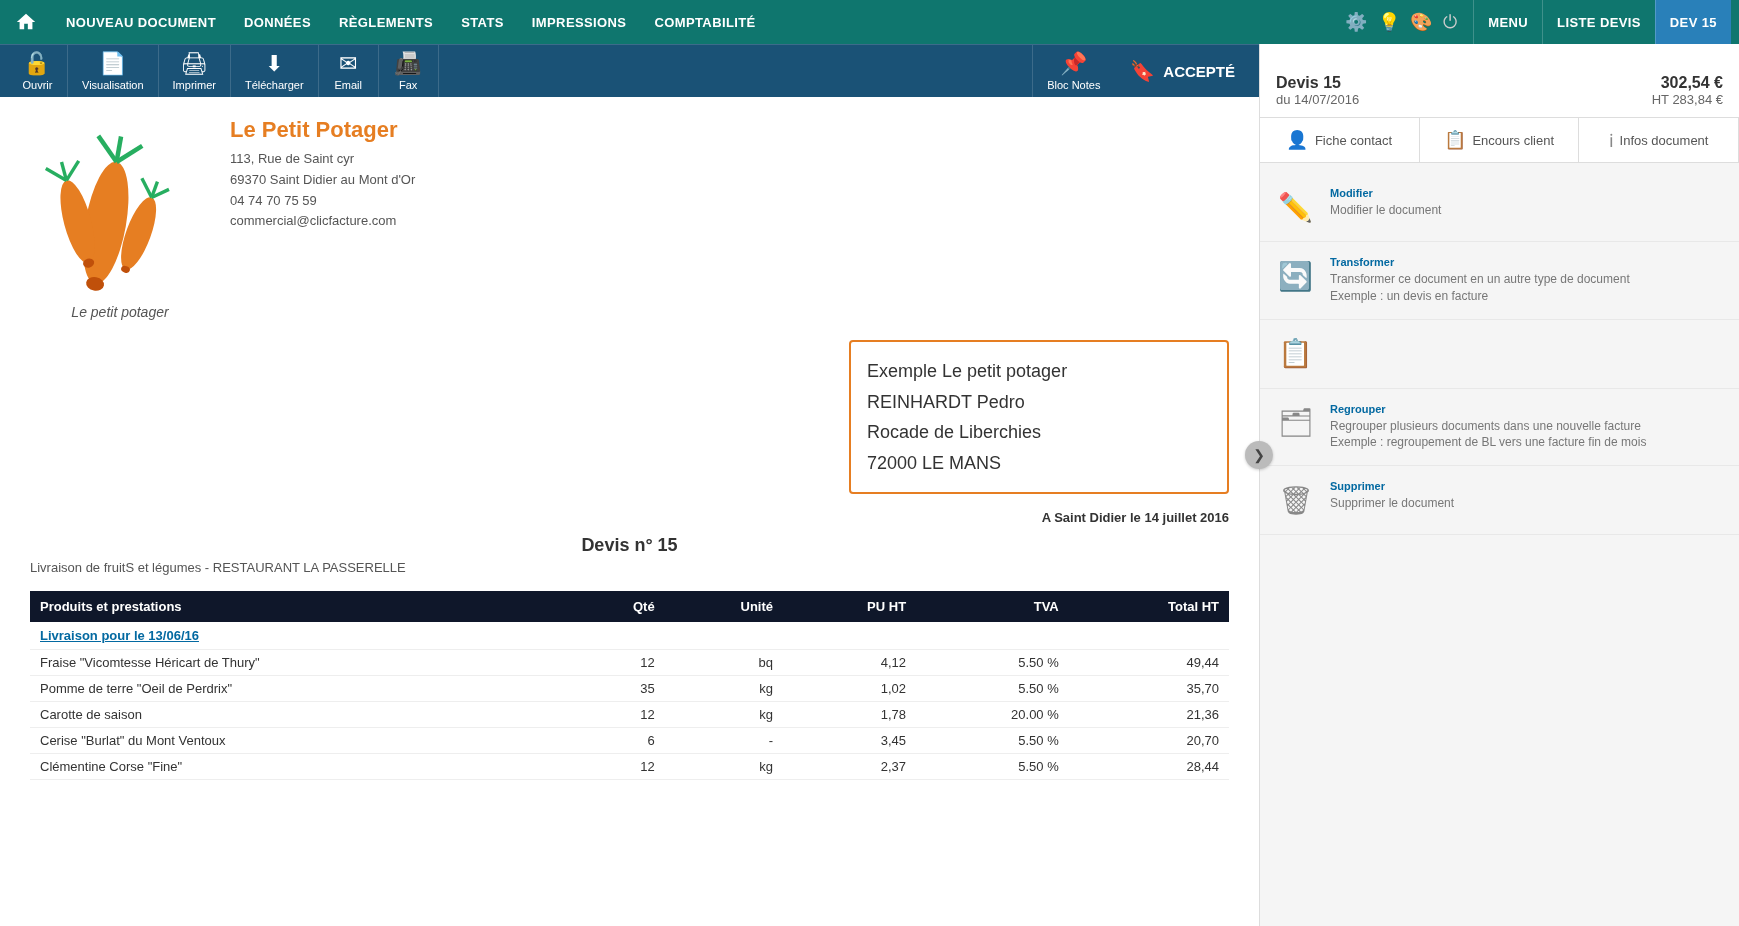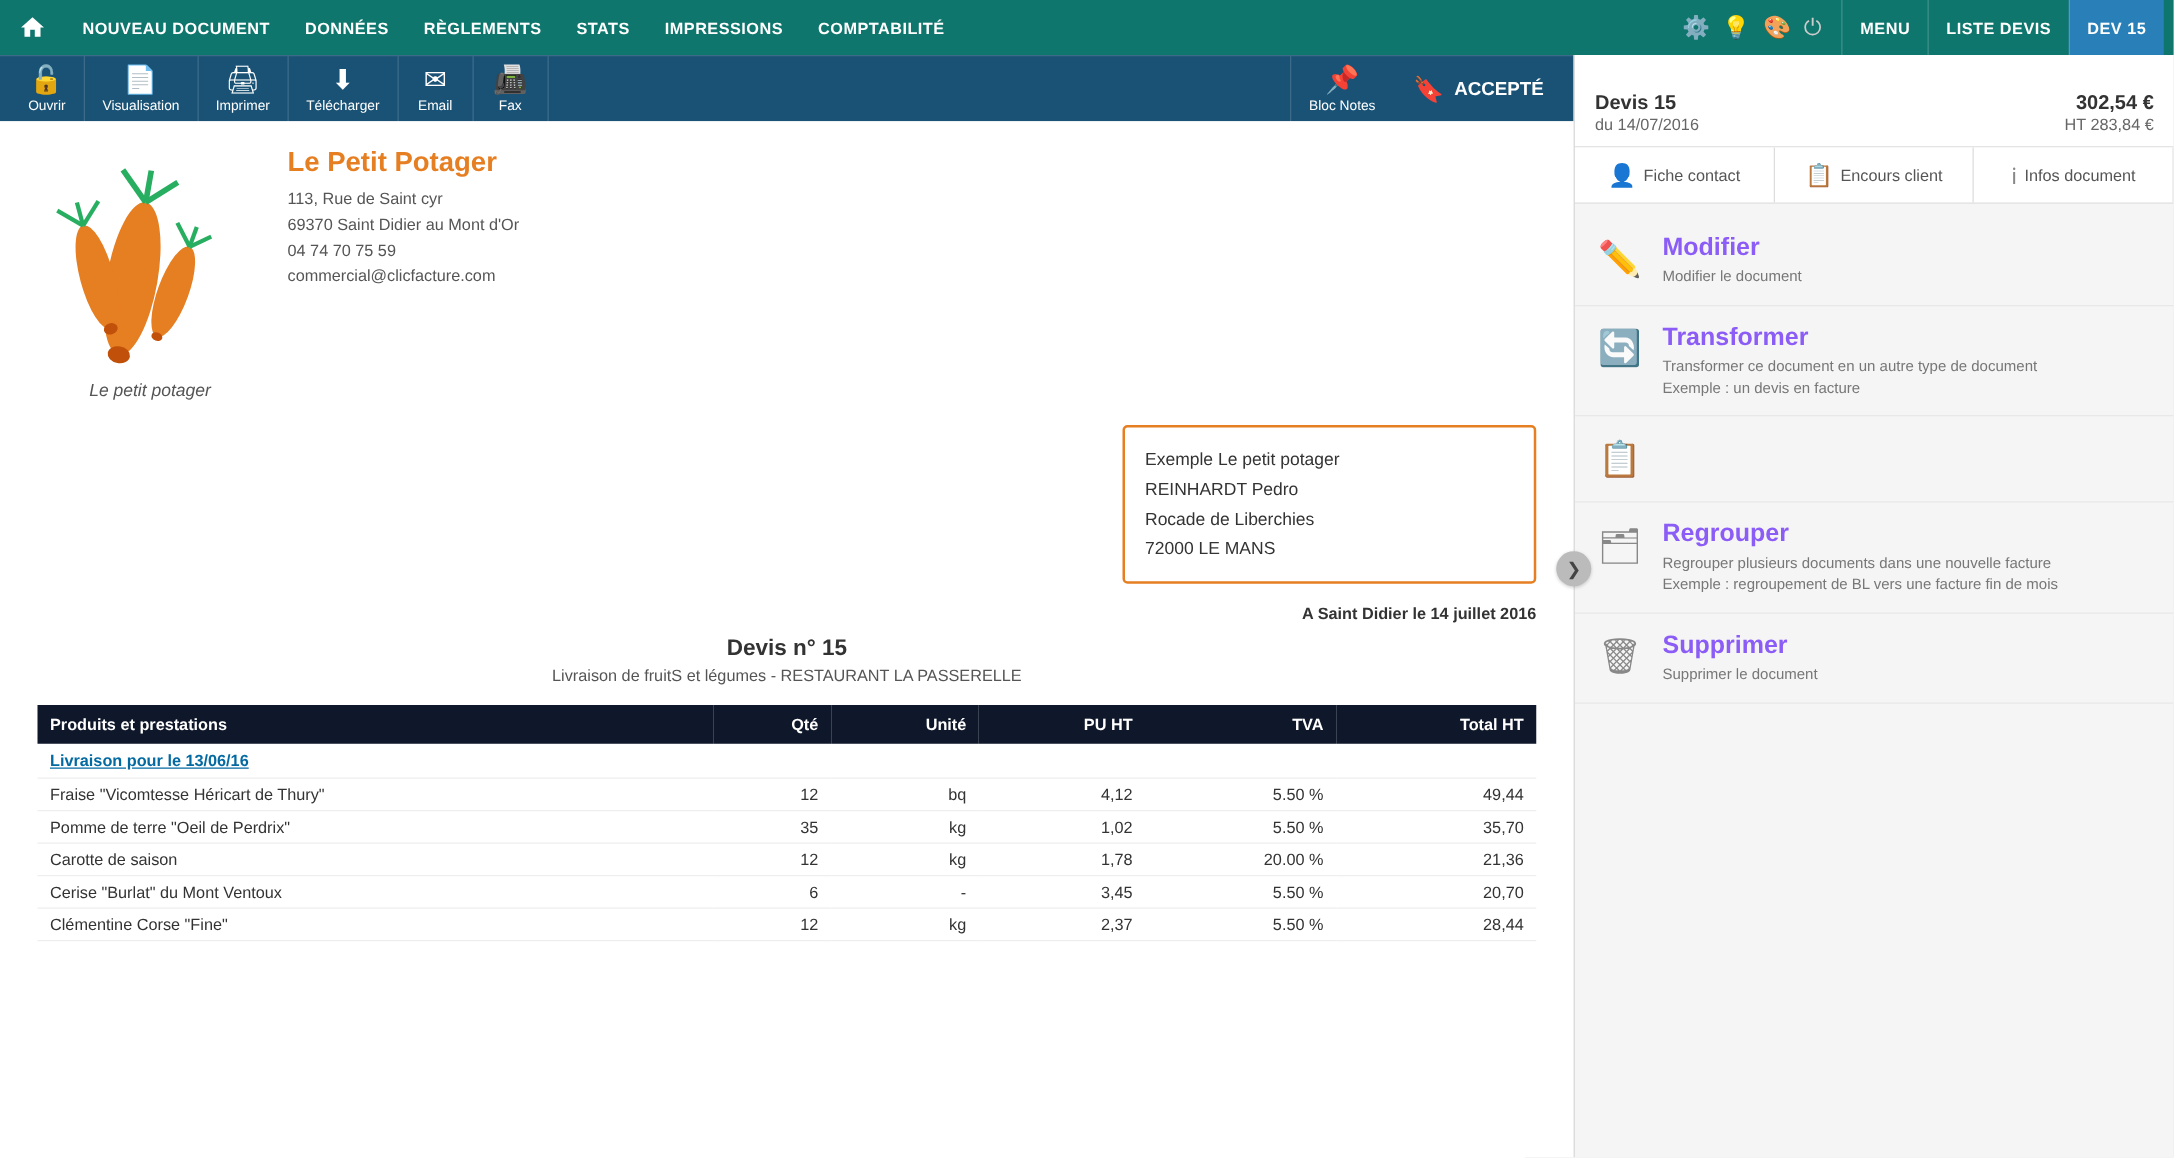--- a/index.html
+++ b/index.html
@@ -175,45 +175,44 @@
       font-weight: bold;
       margin-bottom: 6px;
     }
     .company-info p { color: #555; font-size: 13px; line-height: 1.6; }
 
     
     .address-box {
       border: 2px solid #e67e22;
       border-radius: 4px;
       padding: 14px 16px;
-      width: 331px;
+      width: 380px;
       margin-left: auto;
       margin-bottom: 16px;
-      font-size: 14px;
+      font-size: 18px;
       color: #333;
       line-height: 1.7;
     }
 
     .date-line {
       text-align: right;
       font-weight: bold;
       font-size: 13px;
       color: #333;
       margin-bottom: 10px;
     }
 
     .doc-title {
       text-align: center;
       font-size: 18px;
       font-weight: bold;
       color: #333;
       margin-bottom: 4px;
     }
     .doc-subtitle {
-      text-align: center;
       font-size: 13px;
       color: #555;
       margin-bottom: 16px;
     }
 
     
     .products-table {
       width: 100%;
       border-collapse: collapse;
       font-size: 13px;
@@ -319,23 +318,23 @@
       gap: 14px;
     }
     .action-icon {
       width: 40px; height: 40px;
       display: flex; align-items: center; justify-content: center;
       flex-shrink: 0;
       color: #888;
       font-size: 28px;
     }
     .action-text h4 {
-      font-size: 20px;
-      font-weight: bold;
-      color: #8b5cf6;
+      font-size: 11px;
+      font-weight: bold;
+      color: #0369a1;
       margin-bottom: 3px;
     }
     .action-text p {
       font-size: 12px;
       color: #777;
       line-height: 1.4;
     }
 
     
     .right-panel-wrapper {

